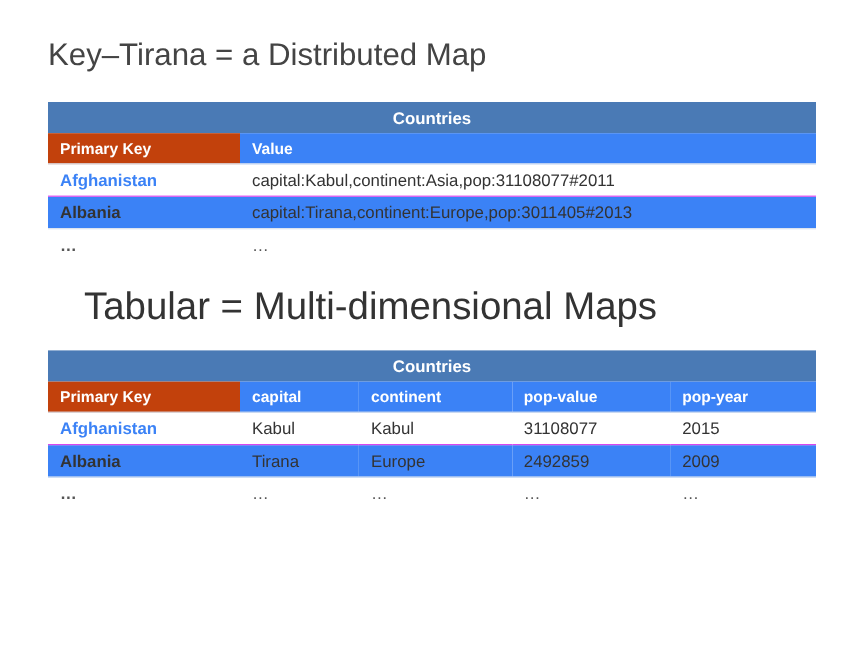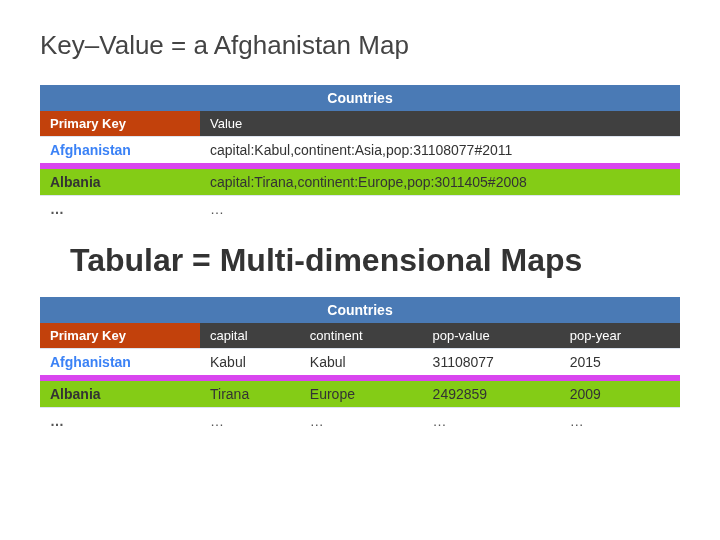--- a/index.html
+++ b/index.html
@@ -33,96 +33,96 @@
     .section-header {
       background: #4a7ab5;
       color: #fff;
       text-align: center;
       padding: 5px 8px;
       font-weight: 600;
       font-size: 14px;
     }
 
     .col-header {
-      background: #404040;
+      background: #3b82f6;
       color: #fff;
       padding: 5px 10px;
-      font-weight: 400;
+      font-weight: 700;
       font-size: 13px;
     }
 
     .col-header-primary {
       background: #c2410c;
       color: #fff;
       padding: 5px 10px;
       font-weight: 600;
       font-size: 13px;
       width: 160px;
     }
 
     tr.data-row-even td {
       background: #fff;
       padding: 5px 10px;
       border-top: 1px solid #dde4ef;
     }
 
     tr.data-row-odd td {
-      background: #84cc16;
+      background: #3b82f6;
       padding: 5px 10px;
-      border-top: 6px solid #d946ef;
+      border-top: 1px solid #d946ef;
     }
 
     .primary-cell-even {
       background: #fff;
       font-weight: 600;
       color: #3b82f6;
     }
 
     .primary-cell-odd {
       background: #dde4ef;
       font-weight: 600;
       color: #333;
     }
 
     h2.section-title {
       font-size: 32px;
-      font-weight: 700;
+      font-weight: 400;
       color: #333;
       margin: 20px 0 18px 30px;
     }
 
     .ellipsis-row td {
       color: #555;
       font-style: normal;
     }
   </style>
 </head>
 <body>
 
-<h1 class="page-title">Key–Value = a Afghanistan Map</h1>
+<h1 class="page-title">Key–Tirana = a Distributed Map</h1>
 
 <div class="table-section">
   <table>
     <thead>
       <tr>
         <td colspan="2" class="section-header">Countries</td>
       </tr>
       <tr>
         <td class="col-header-primary">Primary Key</td>
         <td class="col-header">Value</td>
       </tr>
     </thead>
     <tbody>
       <tr class="data-row-even">
         <td class="primary-cell-even">Afghanistan</td>
         <td>capital:Kabul,continent:Asia,pop:31108077#2011</td>
       </tr>
       <tr class="data-row-odd">
         <td class="primary-cell-odd">Albania</td>
-        <td>capital:Tirana,continent:Europe,pop:3011405#2008</td>
+        <td>capital:Tirana,continent:Europe,pop:3011405#2013</td>
       </tr>
       <tr class="data-row-even ellipsis-row">
         <td class="primary-cell-even">…</td>
         <td>…</td>
       </tr>
     </tbody>
   </table>
 </div>
 
 <h2 class="section-title">Tabular = Multi-dimensional Maps</h2>

